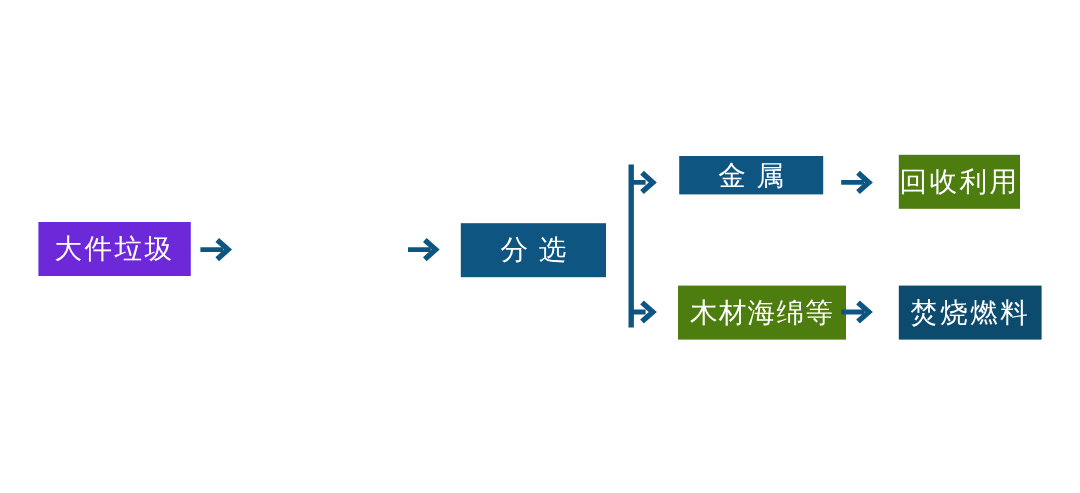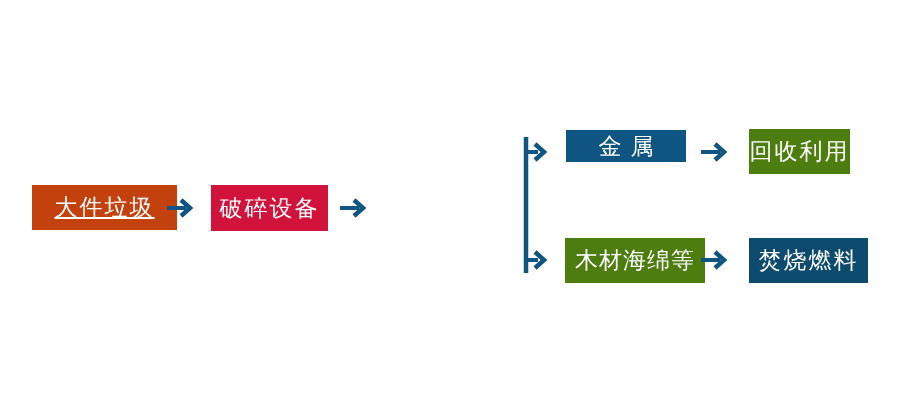--- a/index.html
+++ b/index.html
@@ -31,34 +31,34 @@
   .arrow-svg, .bracket-svg {
     position: absolute;
     display: block;
   }
 </style>
 </head>
 <body>
 
 <div class="canvas">
 
-  <div class="node" style="left: 32px; top: 185px; width: 145px; height: 45px; background: #c2410c; text-decoration: underline;">大件垃圾</div>
+  <div class="node" style="left: 32px; top: 185px; width: 127px; height: 45px; background: #6d28d9;">大件垃圾</div>
 
   <svg class="arrow-svg" style="left:166px; top:196px;" width="28" height="24" viewBox="0 0 28 24">
     <line x1="1" y1="12" x2="20" y2="12" stroke-width="4" stroke="#0E5681"></line>
     <polyline points="15,4 24,12 15,20" fill="none" stroke-width="4.5" stroke="#0E5681"></polyline>
   </svg>
 
-  <div class="node" style="left: 211px; top: 185px; width: 117px; height: 46px; background: rgb(209, 18, 59);">破碎设备</div>
 
   <svg class="arrow-svg" style="left:339px; top:196px;" width="28" height="24" viewBox="0 0 28 24">
     <line x1="1" y1="12" x2="20" y2="12" stroke-width="4" stroke="#0E5681"></line>
     <polyline points="15,4 24,12 15,20" fill="none" stroke-width="4.5" stroke="#0E5681"></polyline>
   </svg>
 
+  <div class="node wide-gap" style="left: 384px; top: 186px; width: 121px; height: 45px; background: rgb(14, 86, 129);">分选</div>
 
   <svg class="bracket-svg" style="left:520px; top:134px;" width="32" height="144" viewBox="0 0 32 144">
     <line x1="6" y1="3" x2="6" y2="139" stroke-width="4.5" stroke="#0E5681"></line>
     <line x1="6" y1="18" x2="18" y2="18" stroke-width="4" stroke="#0E5681"></line>
     <polyline points="15,10 24,18 15,26" fill="none" stroke-width="4.5" stroke="#0E5681"></polyline>
     <line x1="6" y1="126" x2="18" y2="126" stroke-width="4" stroke="#0E5681"></line>
     <polyline points="15,118 24,126 15,134" fill="none" stroke-width="4.5" stroke="#0E5681"></polyline>
   </svg>
 
   <div class="node wide-gap" style="left: 566px; top: 130px; width: 120px; height: 32px; background: rgb(14, 86, 129);">金属</div>

